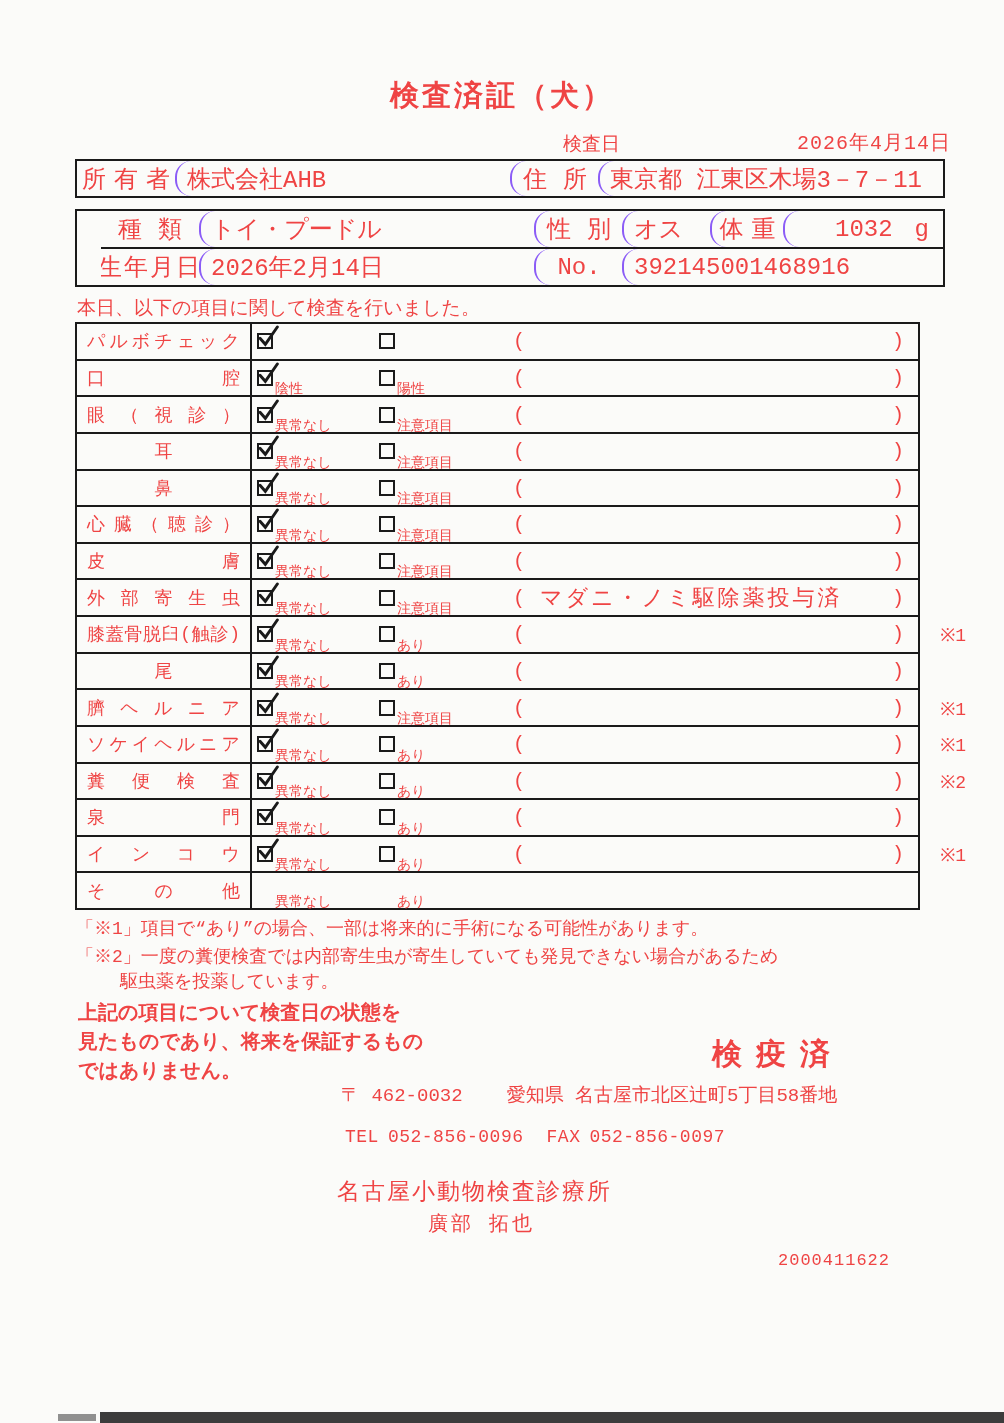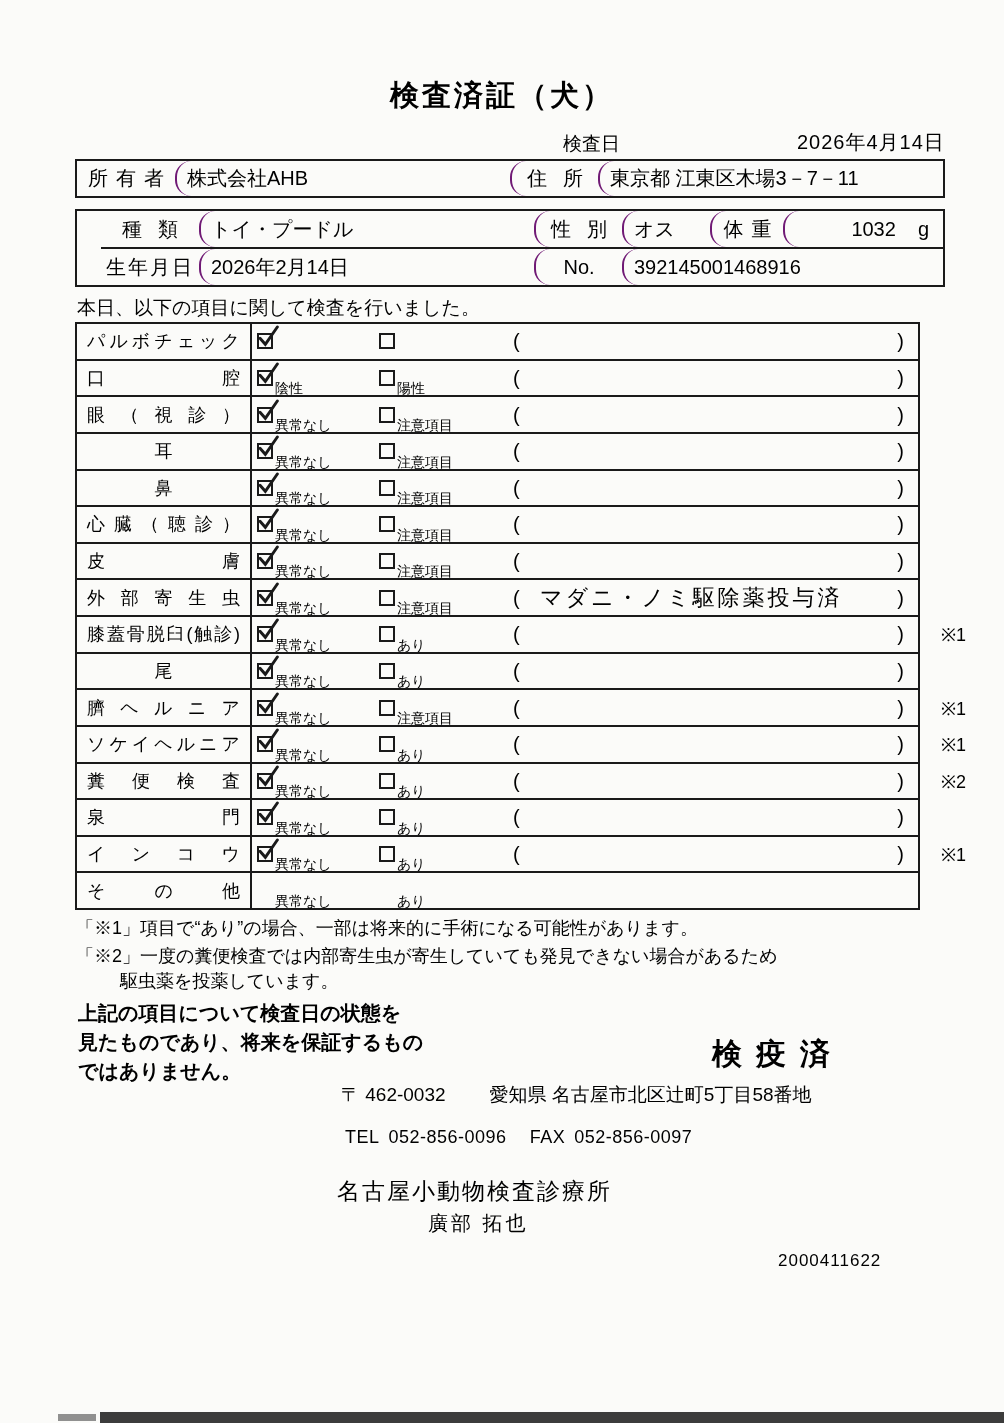--- a/index.html
+++ b/index.html
@@ -1,33 +1,33 @@
 <!DOCTYPE html>
 <html><head>
 <meta charset="utf-8">
 <style>
   html,body{margin:0;padding:0;background:#d8d8d8;}
   .page{position:relative;width:1004px;height:1423px;background:#fbfbf9;
-        font-family:Liberation Sans, sans-serif;color:#000000;overflow:hidden;}
+        font-family:Liberation Mono, monospace;color:#ef4444;overflow:hidden;}
 
   .title{position:absolute;top:76px;left:0;width:100%;text-align:center;
          font-size:29px;font-weight:600;letter-spacing:3px;}
 
   .date-label{position:absolute;top:131px;left:563px;font-size:19px;}
   .date-value{position:absolute;top:129px;left:797px;font-size:20px;letter-spacing:1px;}
 
   .tbl{position:absolute;left:75px;width:870px;border:2px solid #1a1a1a;box-sizing:border-box;
        display:flex;flex-direction:column;}
   .owner-tbl{top:159px;}
   .pet-tbl{top:209px;}
   .trow{display:flex;height:35px;}
   .pet-tbl .trow{height:36px;margin-left:24px;}
   .trow + .trow{border-top:2px solid #1a1a1a;justify-content:flex-end;}
-  .tcell{box-sizing:border-box;display:flex;align-items:center;font-size:20px;overflow:hidden;white-space:nowrap;}
-  .tcell + .tcell{border-left:2px solid #701a75;border-radius:16px;}
+  .tcell{box-sizing:border-box;display:flex;align-items:center;font-size:24px;overflow:hidden;white-space:nowrap;}
+  .tcell + .tcell{border-left:2px solid #8b5cf6;border-radius:16px;}
   .lbl{justify-content:center;}
   .val{padding-left:10px;}
   .w100{width:98px;flex:none}.w335{width:335px;flex:none}.w90{width:88px;flex:none}.w75{width:73px;flex:none}
   .flex1{flex:1;padding-left:10px;}
   .ls2{letter-spacing:2px;}.ls8{letter-spacing:8px;text-indent:8px;}.ls16{letter-spacing:16px;text-indent:16px;}
   .weight-cell{justify-content:flex-end;padding-right:14px;gap:22px;}
 
   .intro{position:absolute;left:77px;top:295px;font-size:19px;}
 
   .checklist{position:absolute;left:75px;top:322px;width:845px;height:588px;

